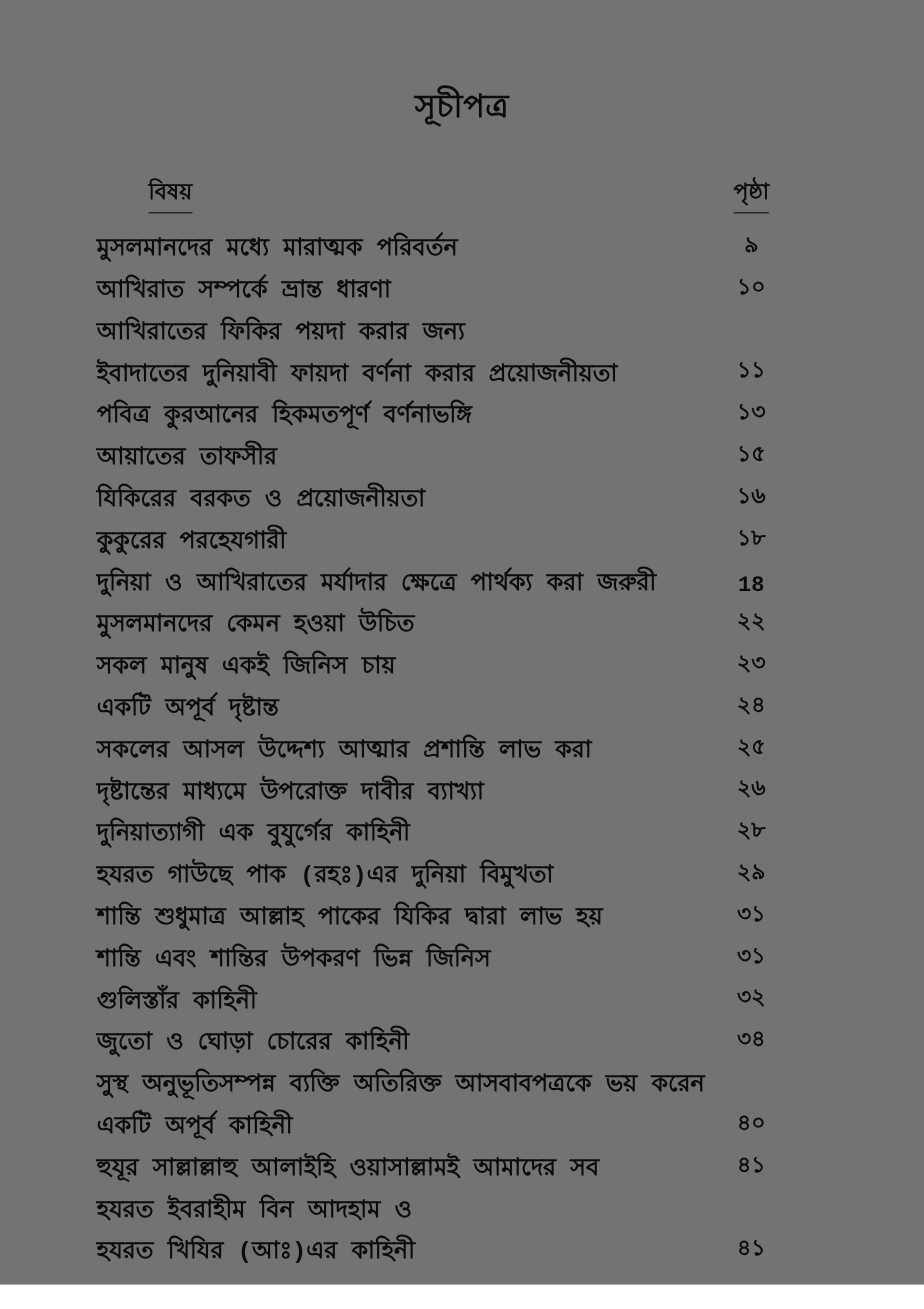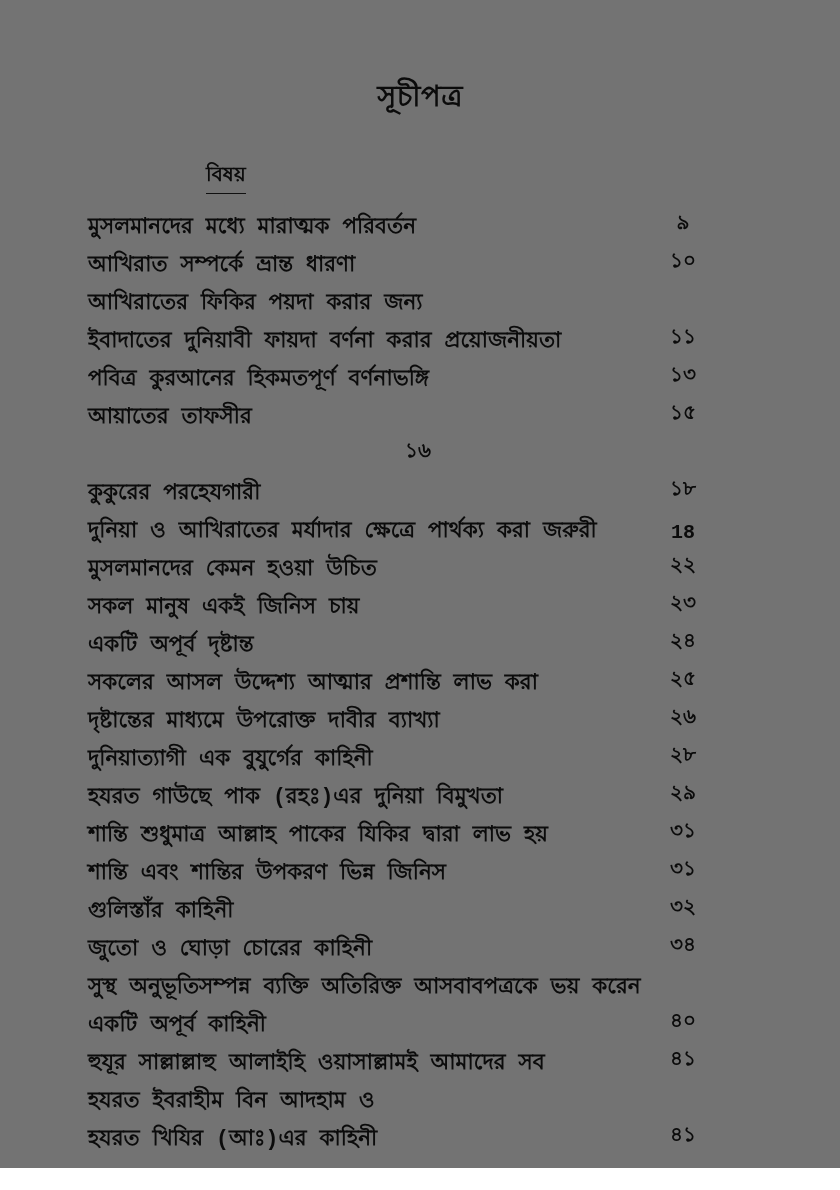--- a/index.html
+++ b/index.html
@@ -102,20 +102,23 @@
 <div class="page">
 
   <div class="toc-title">সূচীপত্র</div>
 
   <div class="toc-table">
 
     <div class="toc-head">
       <div class="head-subject">
         <span>বিষয়</span>
       </div>
+      <div class="head-page">
+        <span>পৃষ্ঠা</span>
+      </div>
     </div>
 
     <div id="toc-rows">
         <div class="toc-row">
           <div class="row-subject">মুসলমানদের মধ্যে মারাত্মক পরিবর্তন</div>
           <div class="row-page">৯</div>
         </div>
         <div class="toc-row">
           <div class="row-subject">আখিরাত সম্পর্কে ভ্রান্ত ধারণা</div>
           <div class="row-page">১০</div>
@@ -130,20 +133,21 @@
         </div>
         <div class="toc-row">
           <div class="row-subject">পবিত্র কুরআনের হিকমতপূর্ণ বর্ণনাভঙ্গি</div>
           <div class="row-page">১৩</div>
         </div>
         <div class="toc-row">
           <div class="row-subject">আয়াতের তাফসীর</div>
           <div class="row-page">১৫</div>
         </div>
         <div class="toc-row">
+          <div class="row-subject">যিকিরের বরকত ও প্রয়োজনীয়তা</div>
           <div class="row-page">১৬</div>
         </div>
         <div class="toc-row">
           <div class="row-subject">কুকুরের পরহেযগারী</div>
           <div class="row-page">১৮</div>
         </div>
         <div class="toc-row">
           <div class="row-subject">দুনিয়া ও আখিরাতের মর্যাদার ক্ষেত্রে পার্থক্য করা জরুরী</div>
           <div class="row-page">18</div>
         </div>

